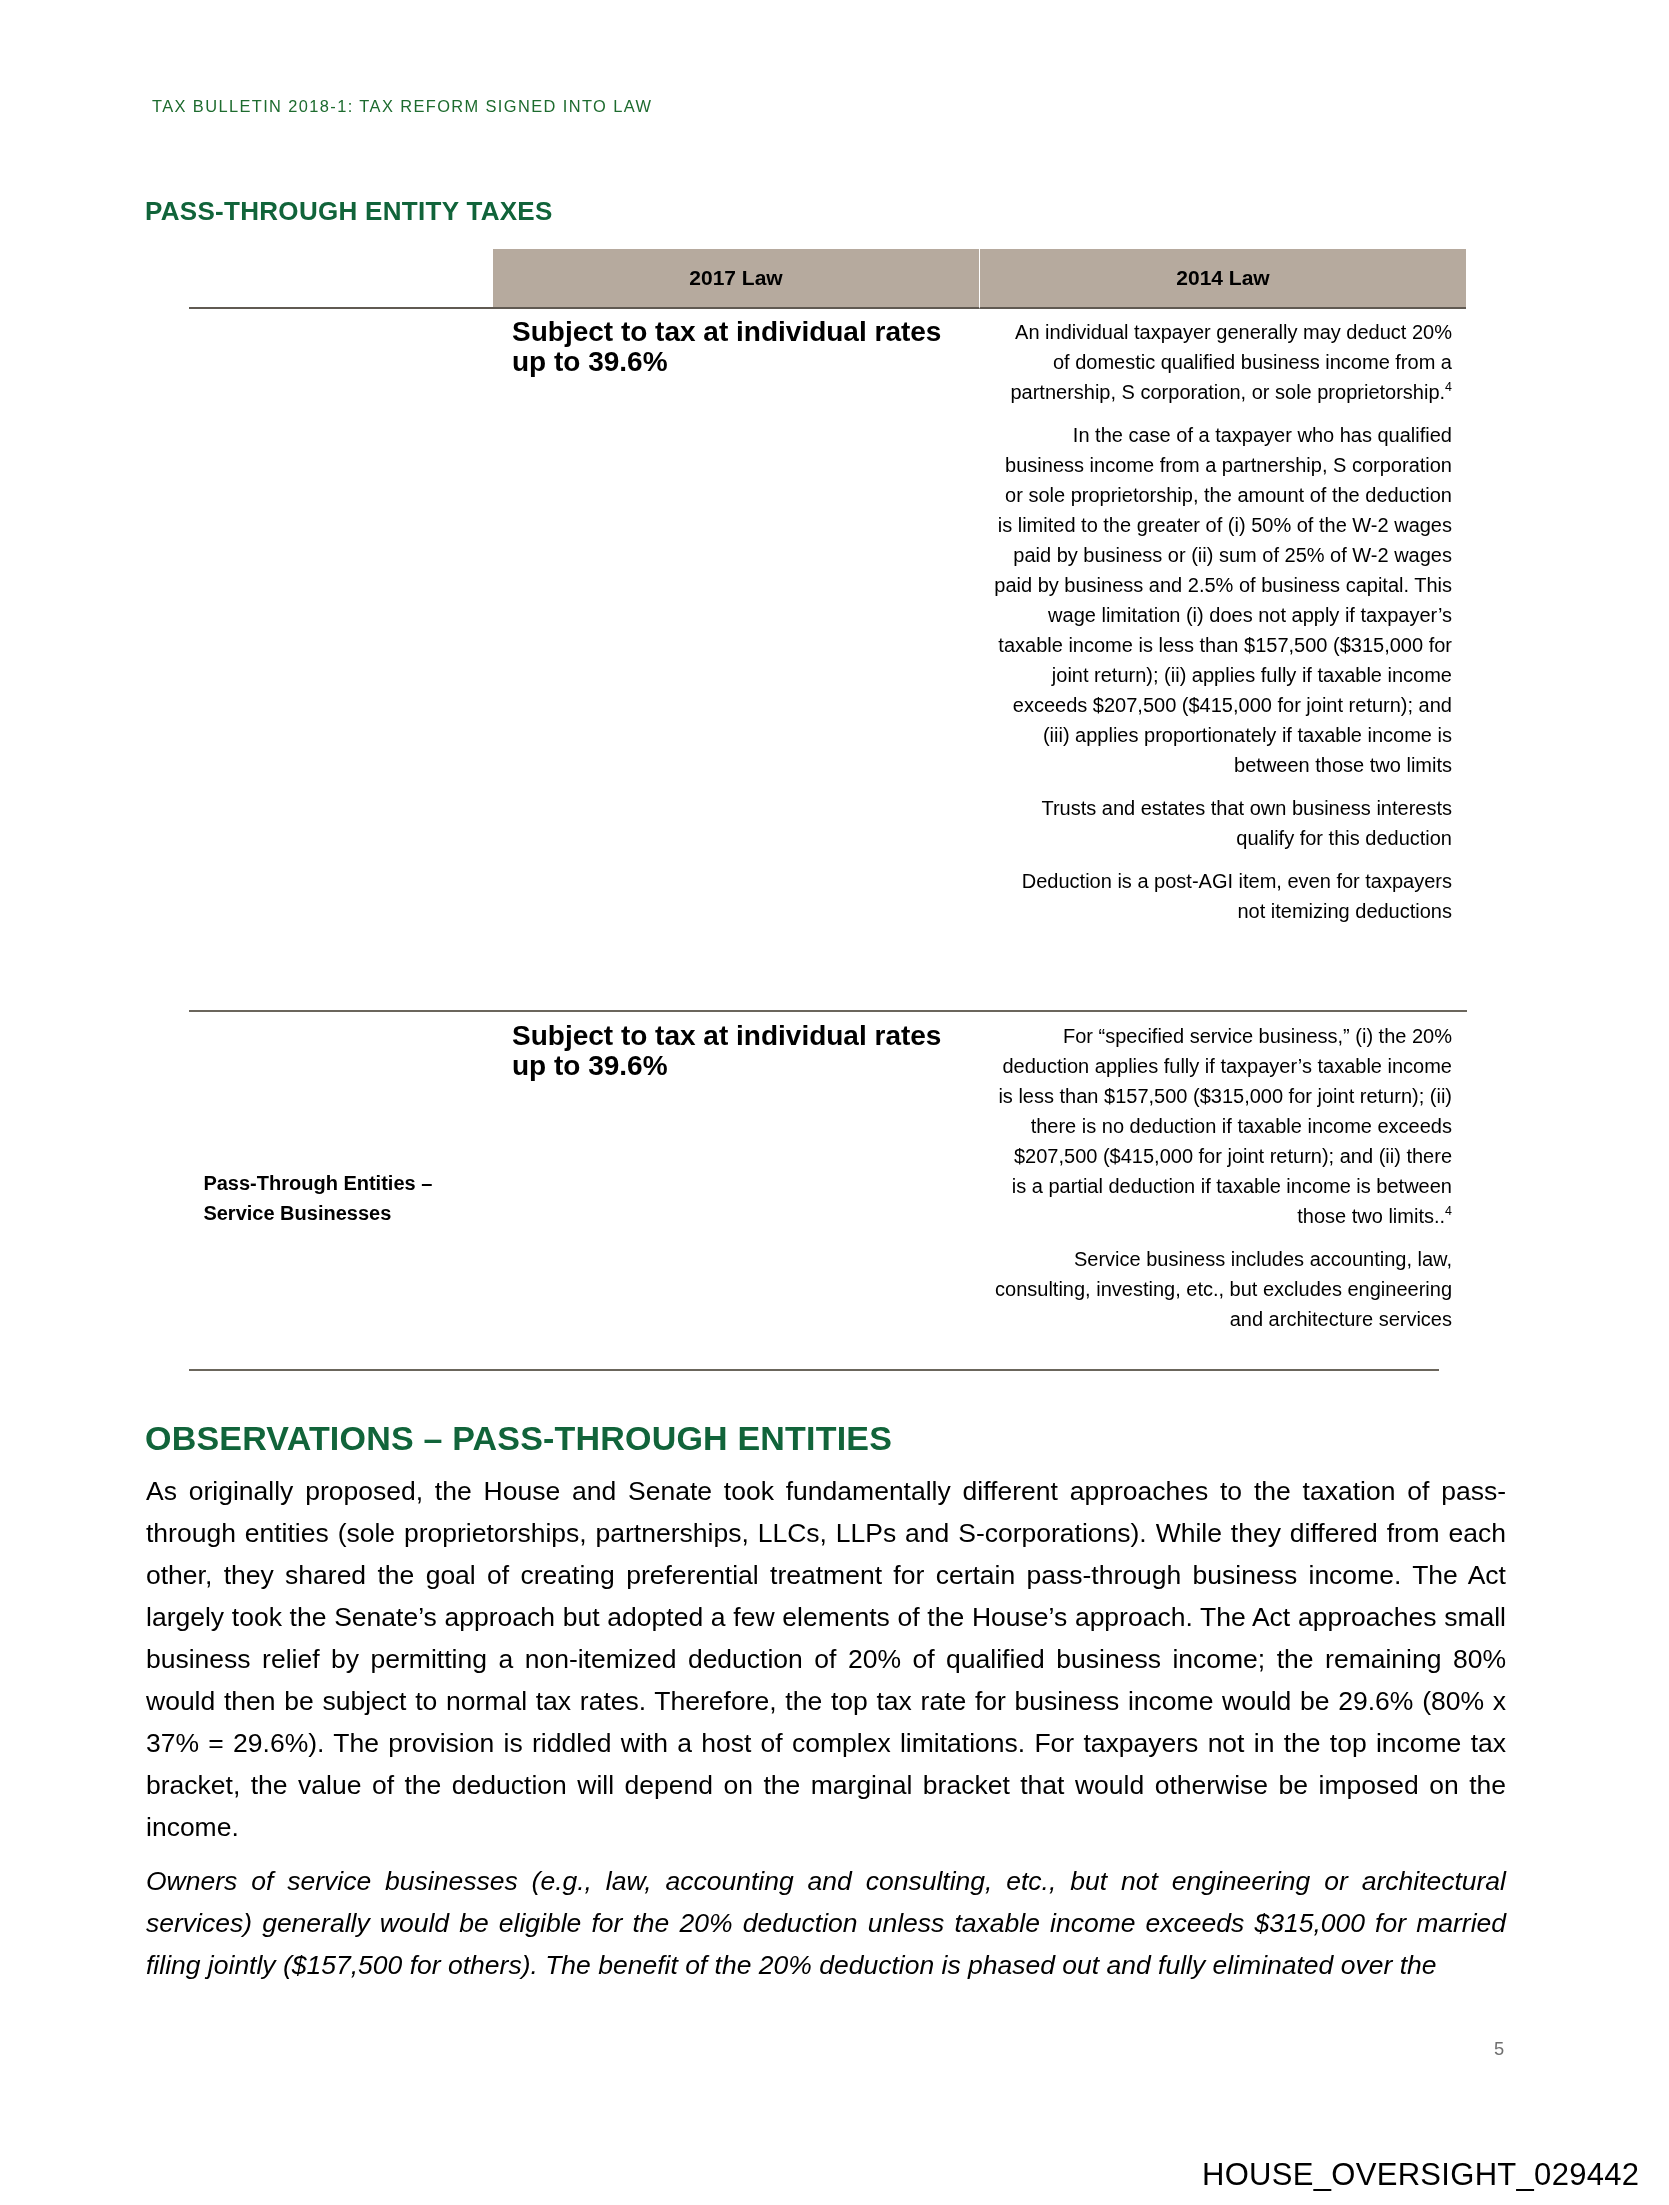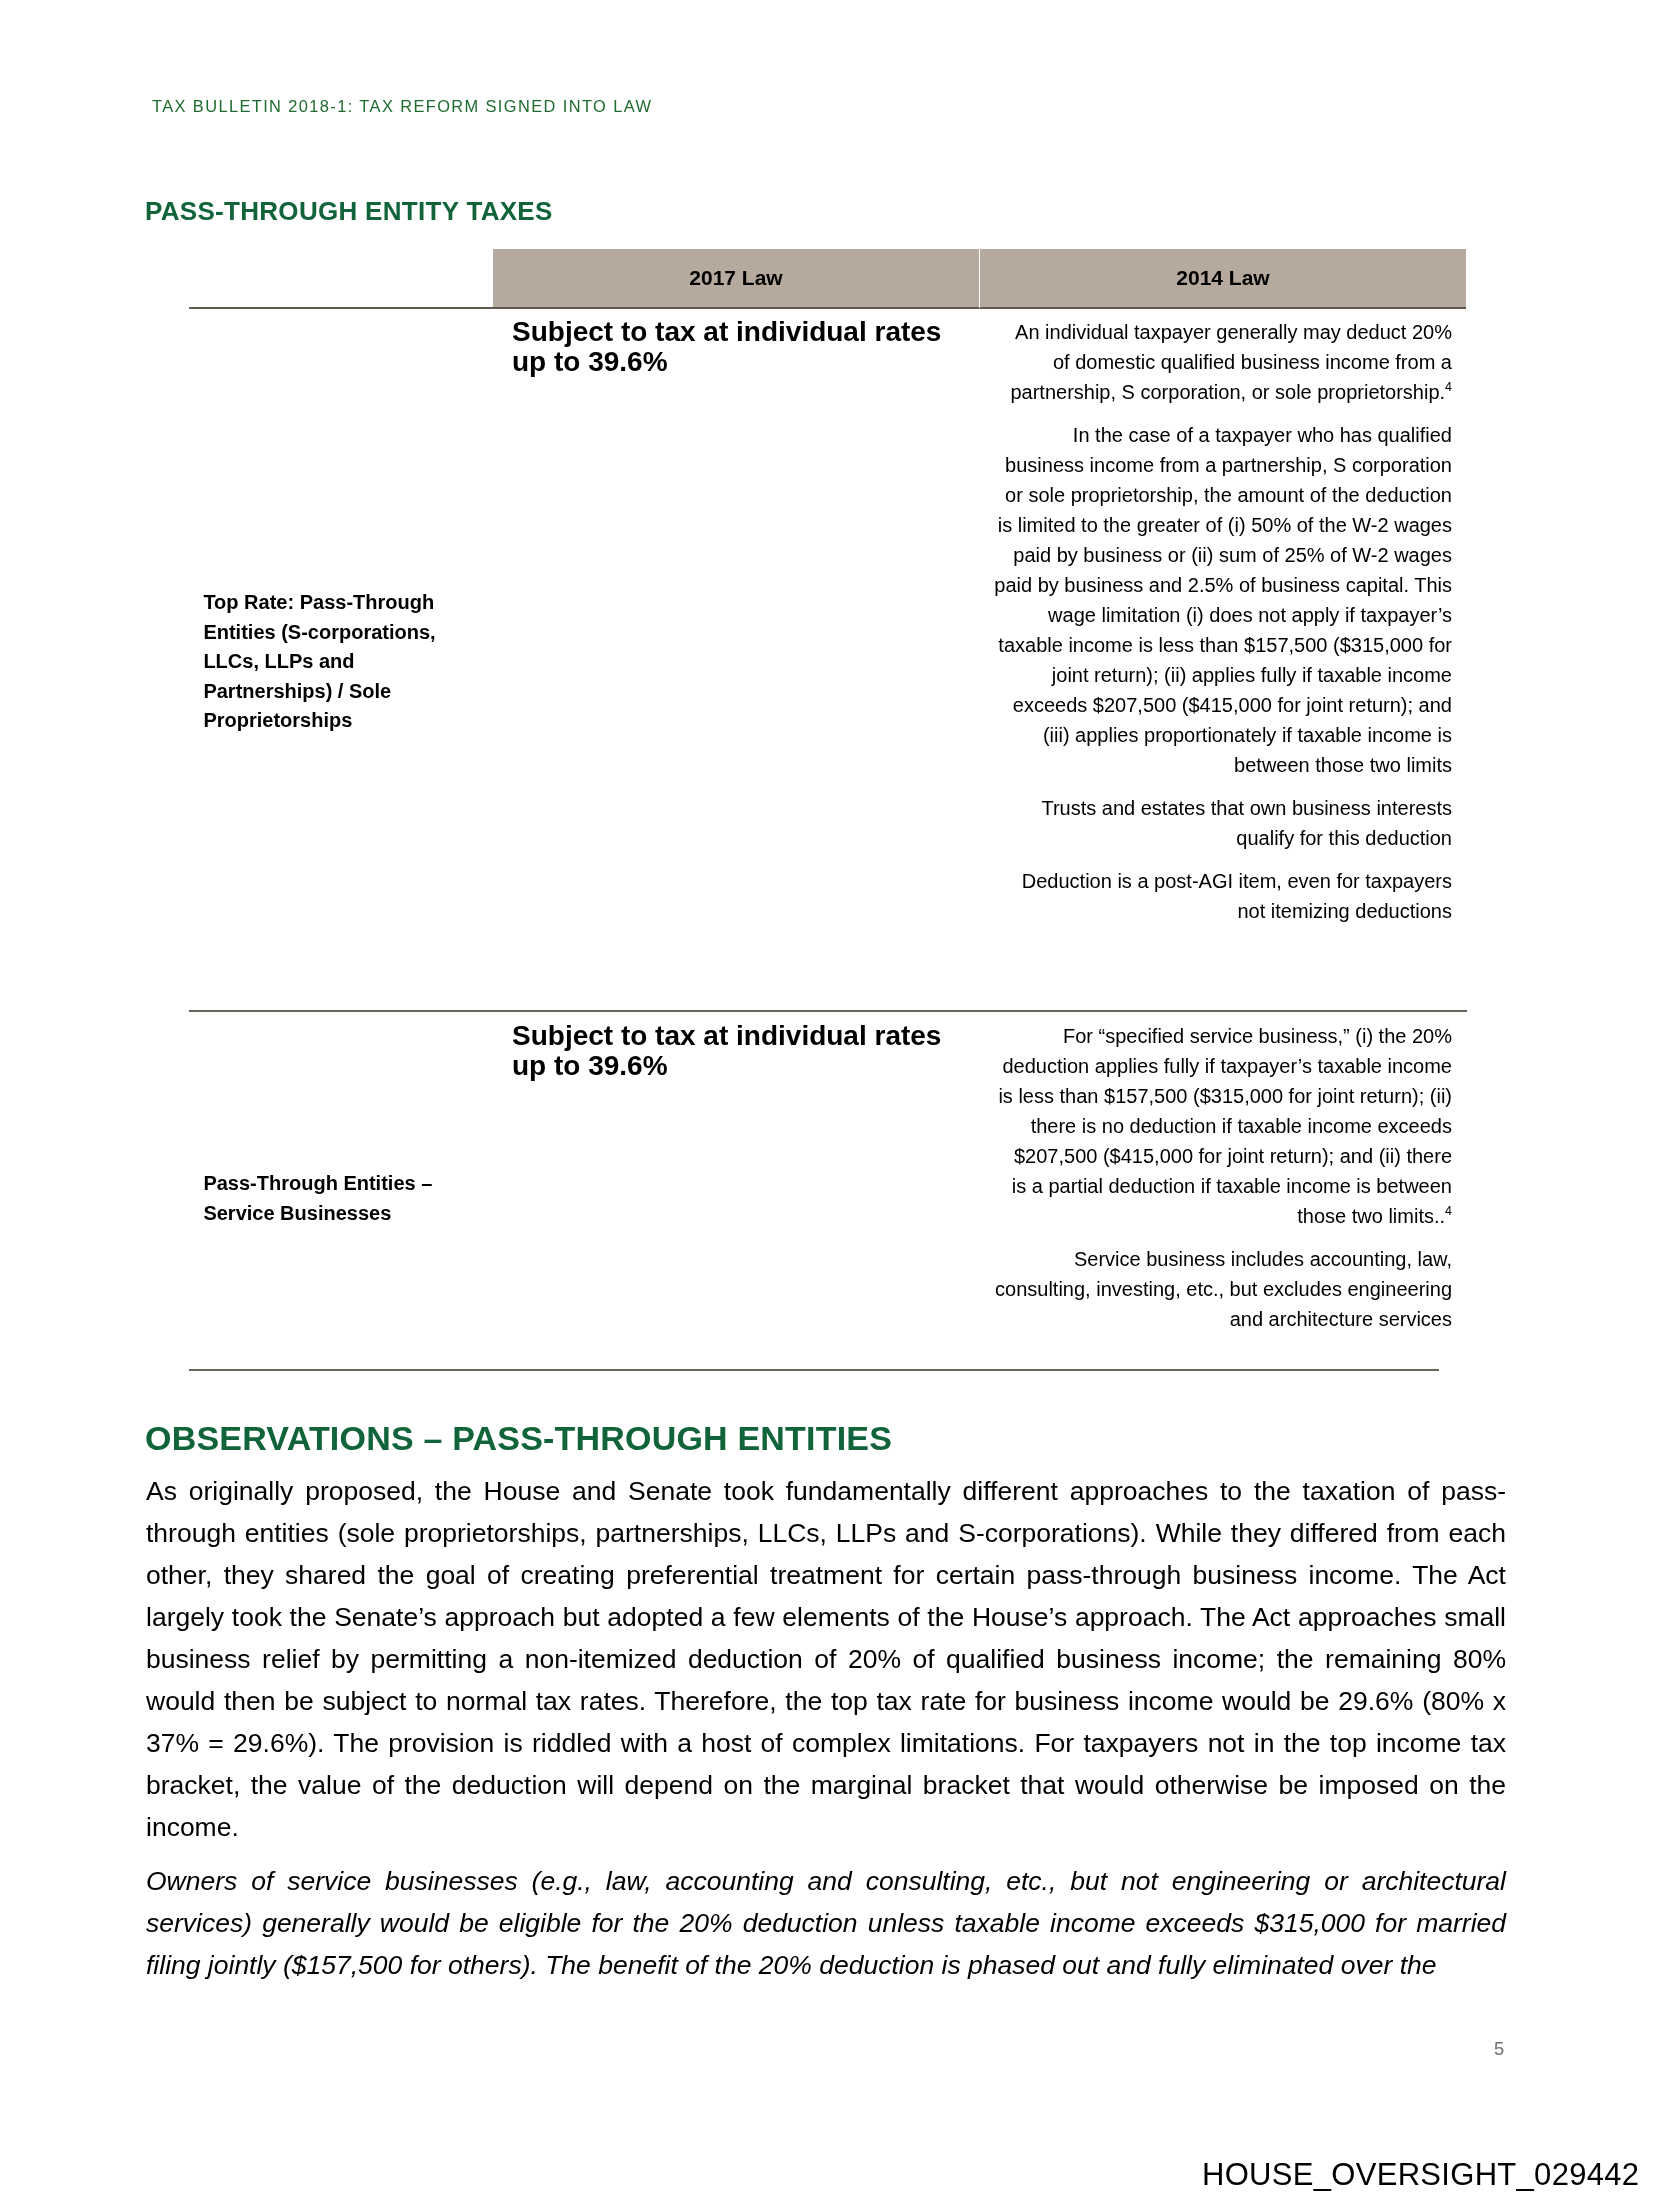--- a/index.html
+++ b/index.html
@@ -58,21 +58,20 @@
 <div id="section-title" class="narrow">PASS-THROUGH ENTITY TAXES</div>
 
 <div id="law-table" class="narrow">
   <div class="thead">
     <div class="blank"></div>
     <div class="th c1">2017 Law</div>
     <div class="th c2">2014 Law</div>
   </div>
 
   <div class="trow" id="row-1">
-    <div class="label">Top Rate:  Pass-Through Entities (S-corporations, LLCs, LLPs and Partnerships) / Sole Proprietorships</div>
     <div class="c2017">Subject to tax at individual rates up to 39.6%</div>
     <div class="c2018">
       <p><span>An individual taxpayer generally may deduct 20% of domestic qualified business income from a partnership, S corporation, or sole proprietorship.</span><sup>4</sup></p>
       <p>In the case of a taxpayer who has qualified business income from a partnership, S corporation or sole proprietorship, the amount of the deduction is limited to the greater of (i) 50% of the W-2 wages paid by business or (ii) sum of 25% of W-2 wages paid by business and 2.5% of business capital. This wage limitation (i) does not apply  if taxpayer’s taxable income is less than $157,500 ($315,000 for joint return); (ii) applies fully if taxable income exceeds $207,500 ($415,000 for joint return); and (iii) applies proportionately if taxable income is between those two limits</p>
       <p>Trusts and estates that own business interests qualify for this deduction</p>
       <p>Deduction is a post-AGI item, even for taxpayers not itemizing deductions</p>
     </div>
   </div>
 
   <div class="trow" id="row-2">

